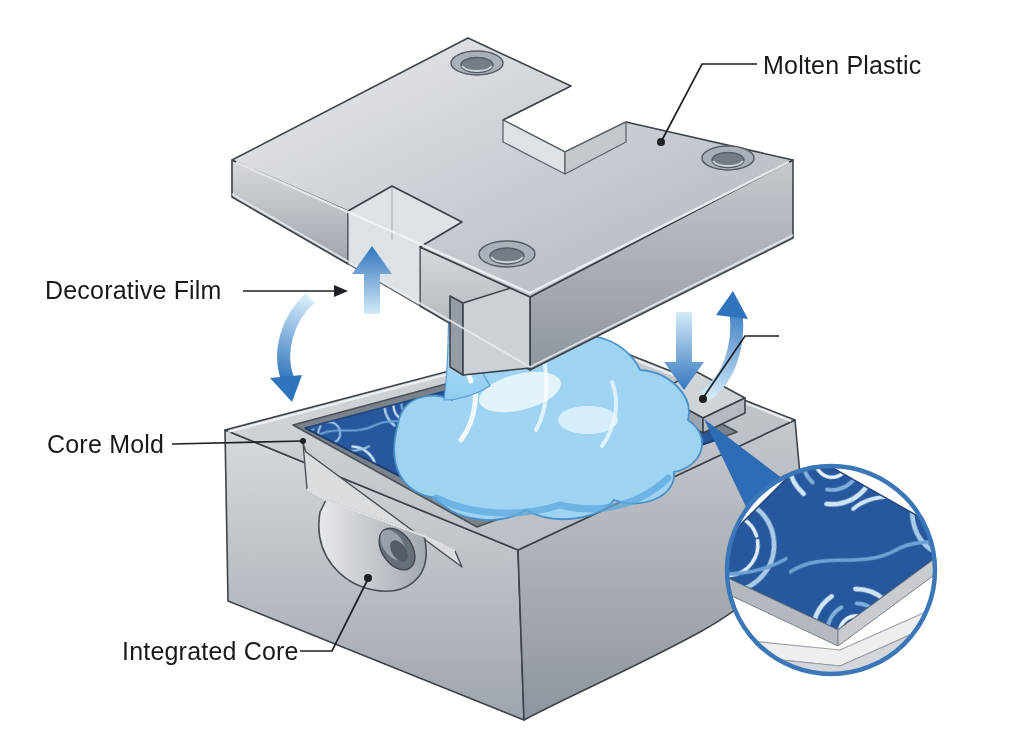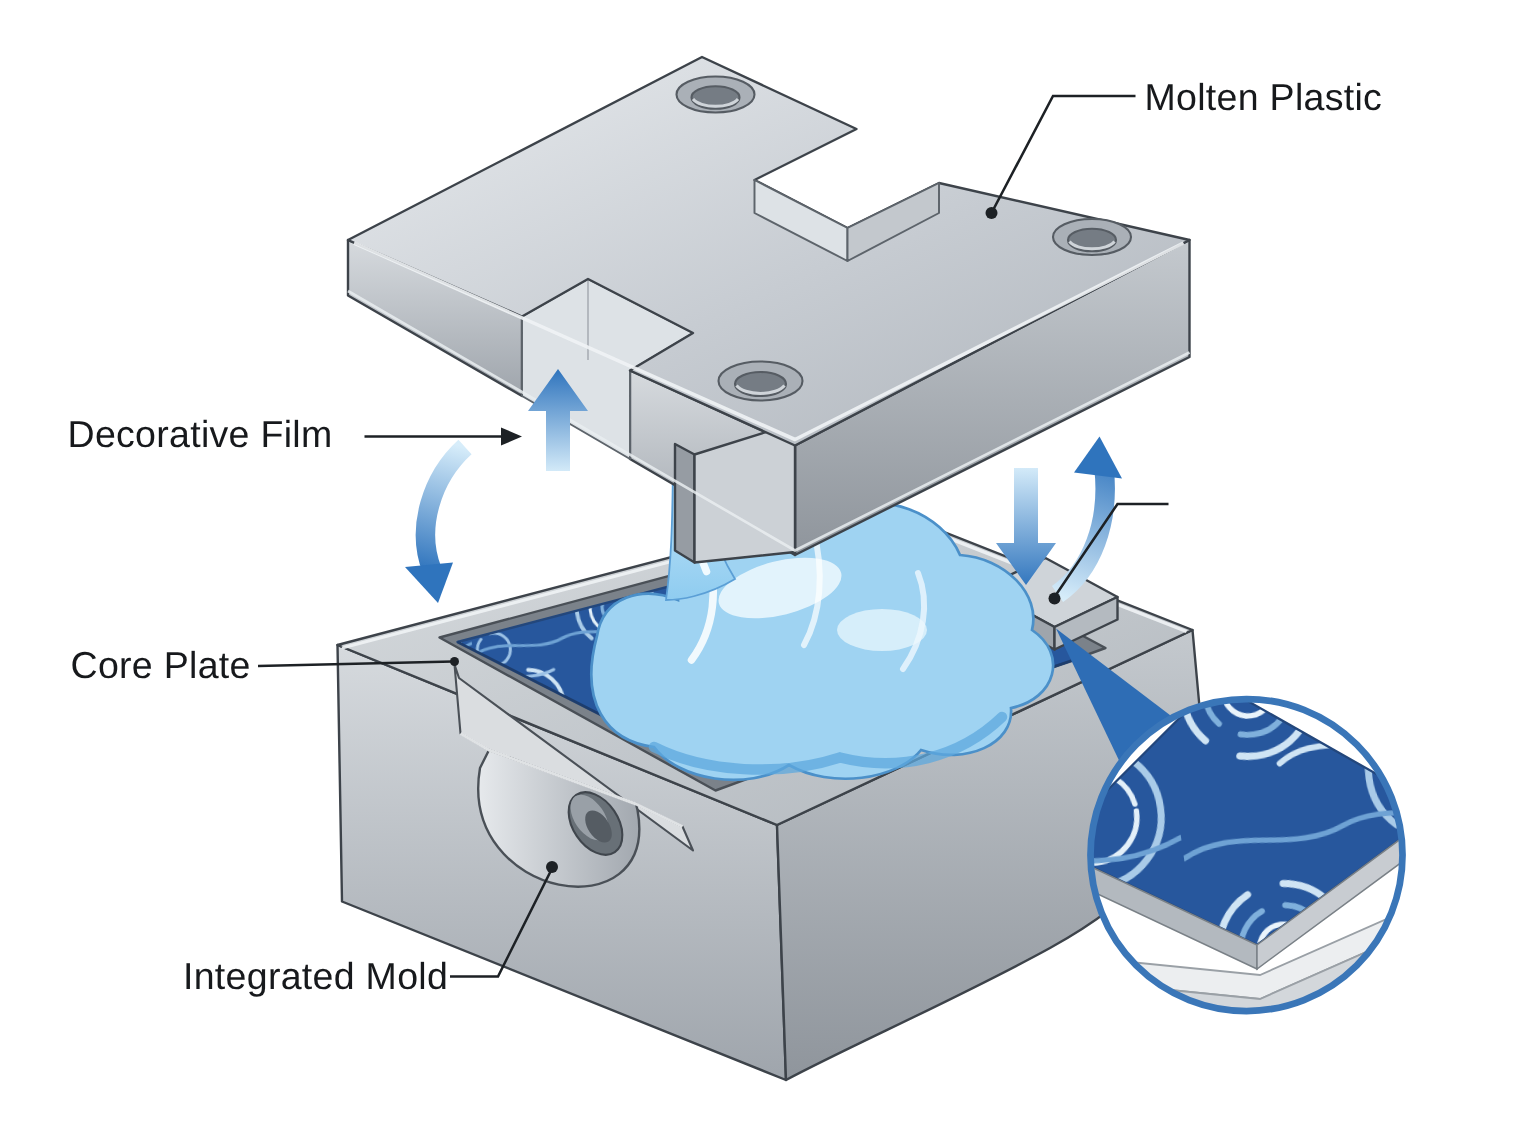--- a/index.html
+++ b/index.html
@@ -223,15 +223,15 @@
     <circle cx="703" cy="399" r="4" fill="var(--leader-line,#1d2125)" stroke="none"></circle>
     <path d="M172,444 L302,441"></path>
     <circle cx="303" cy="441" r="3" fill="var(--leader-line,#1d2125)" stroke="none"></circle>
     <path d="M300,651 L332,651 L368,579"></path>
     <circle cx="368" cy="578" r="4" fill="var(--leader-line,#1d2125)" stroke="none"></circle>
   </g>
 </svg>
 
   <div class="label" style="left:45px;top:291px">Decorative Film</div>
   <div class="label" style="left:763px;top:66px">Molten Plastic</div>
-  <div class="label" style="left:47px;top:445px">Core Plate</div>
-  <div class="label" style="left:122px;top:652px">Integrated Mold</div>
+  <div class="label" style="left:47px;top:445px">Core Mold</div>
+  <div class="label" style="left:122px;top:652px">Integrated Core</div>
 </div>
 
 </body></html>

